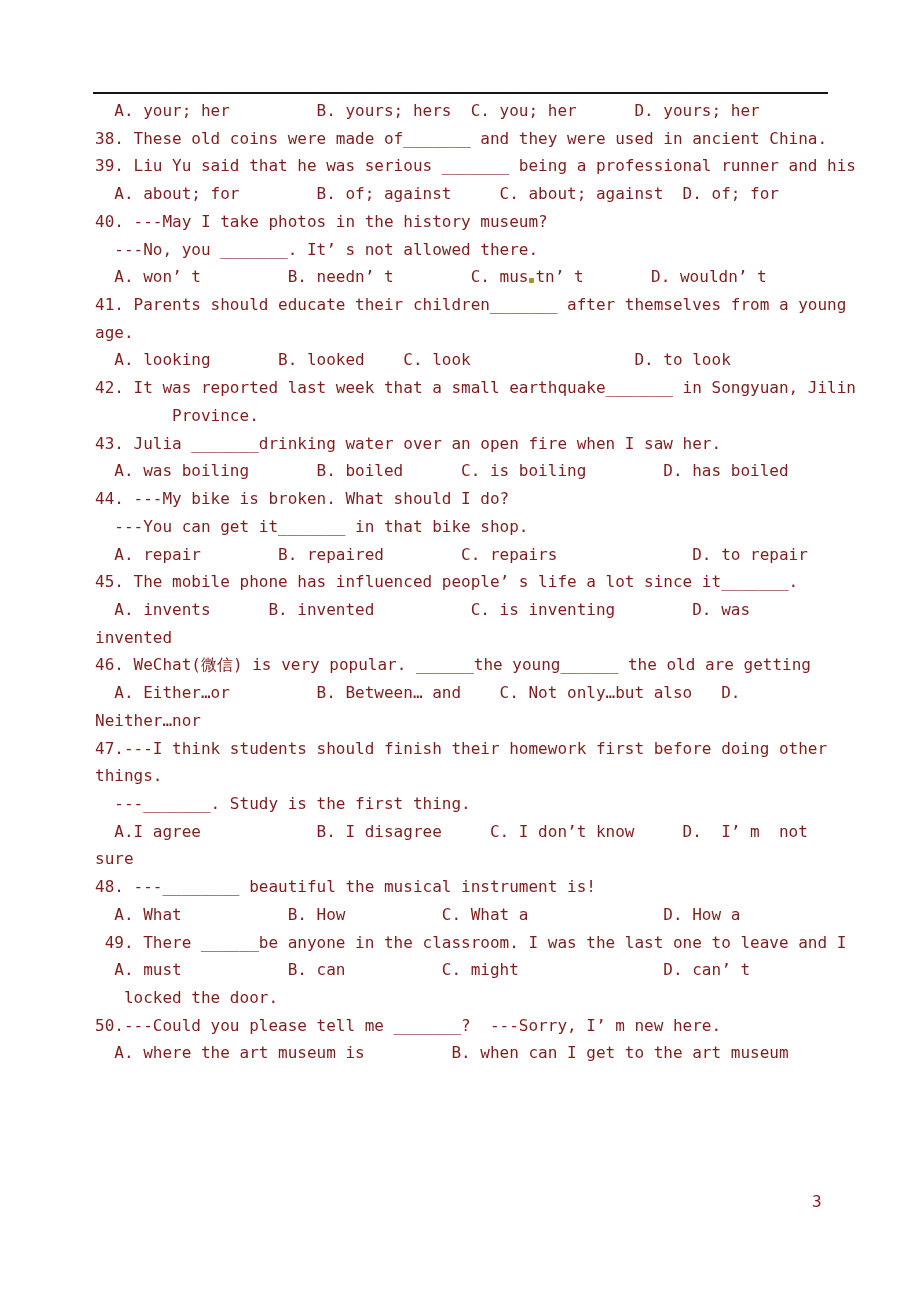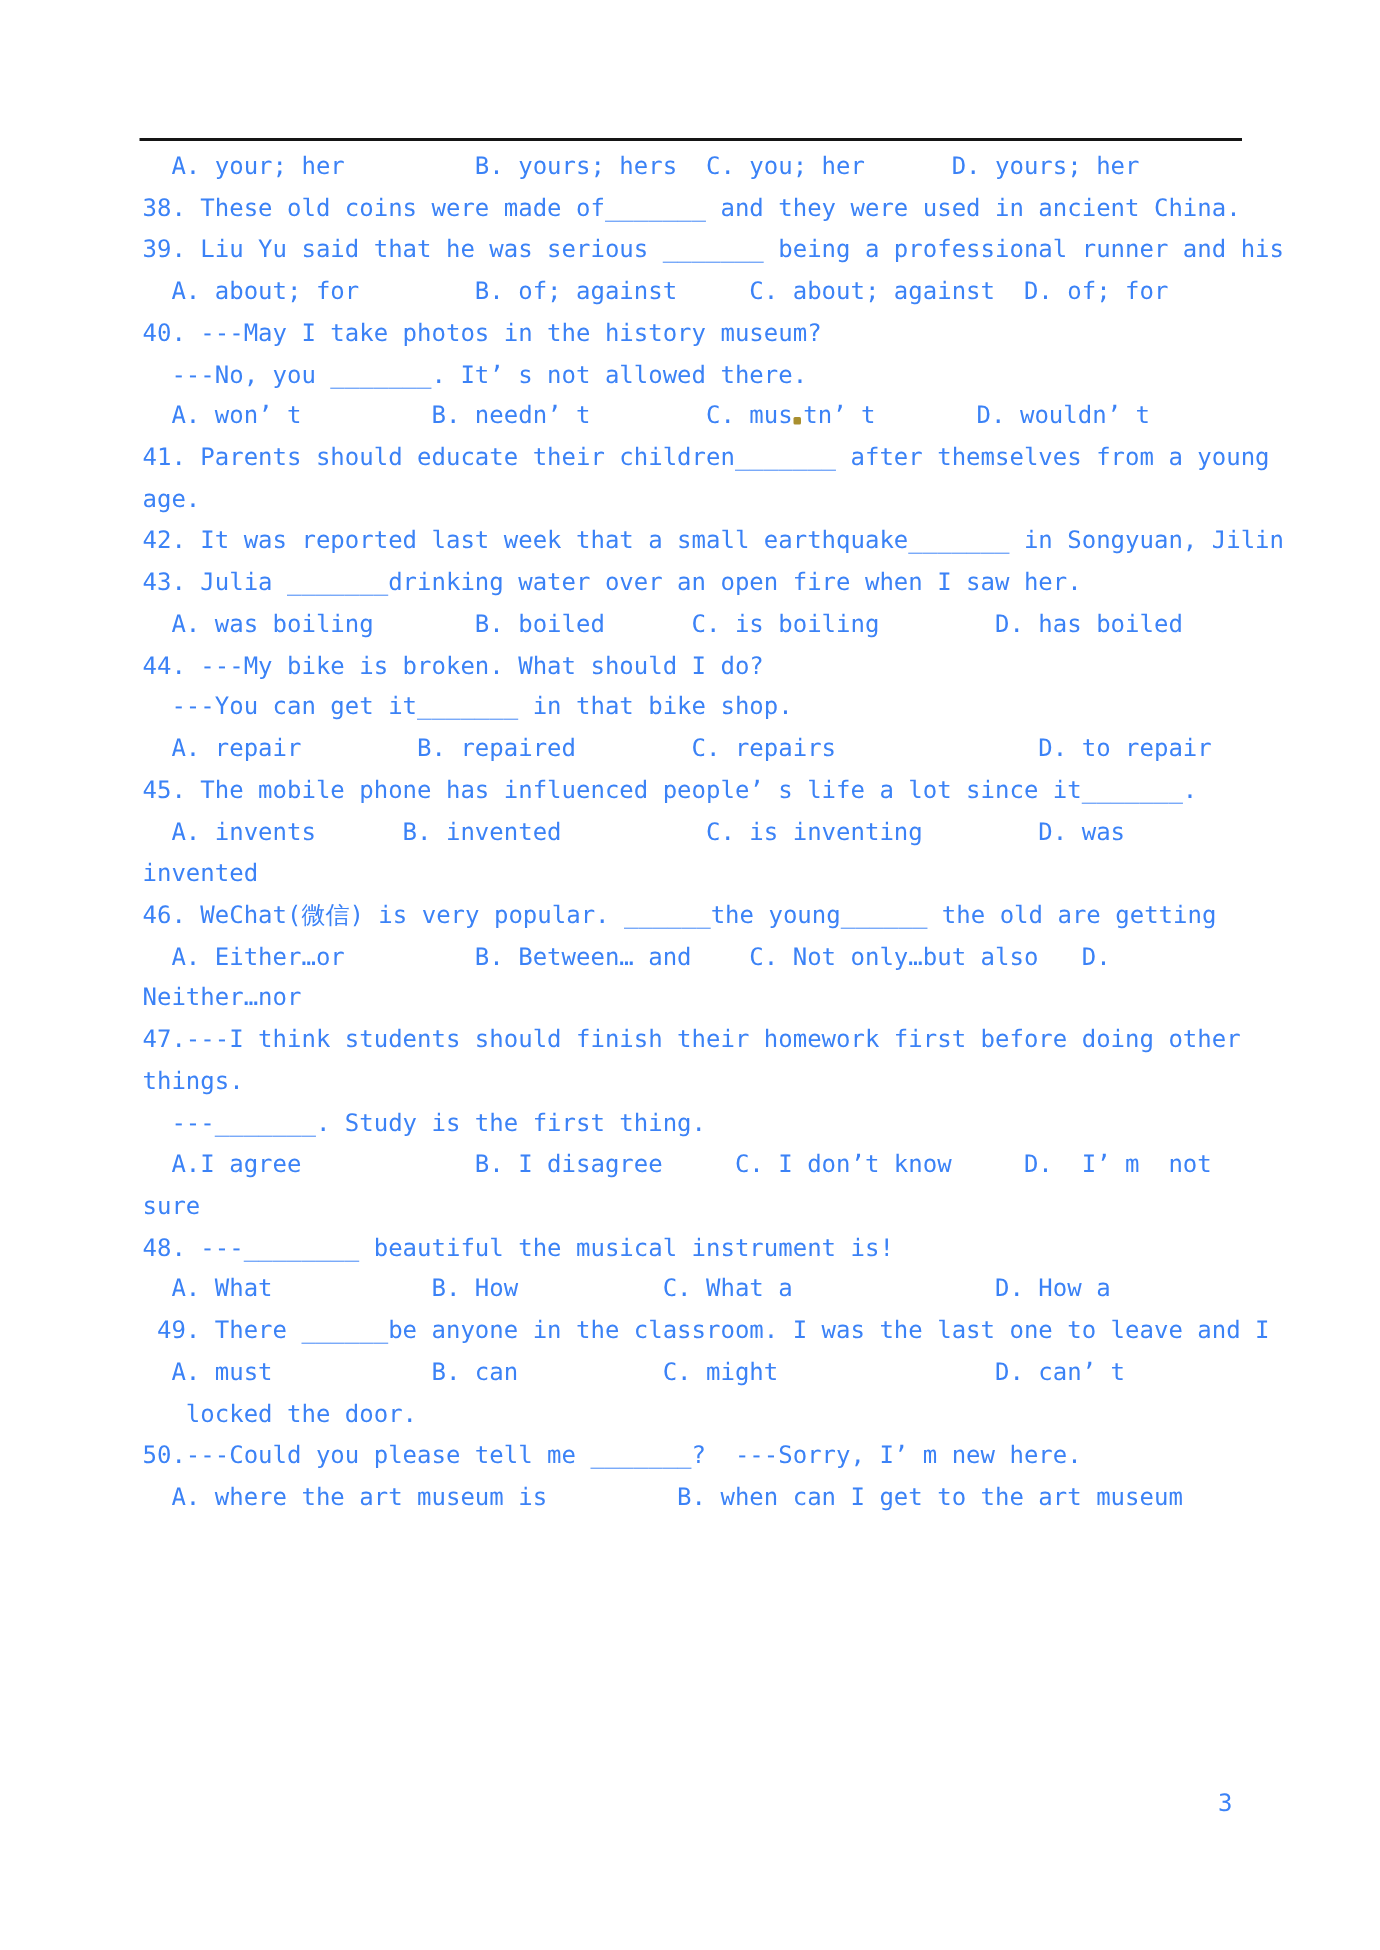--- a/index.html
+++ b/index.html
@@ -44,33 +44,35 @@
   .page-number {
     position: absolute;
     left: 812px;
     top: 1192px;
     font-size: 16px;
   }
 </style>
 </head>
 <body>
 
-<div class="page" style="background: rgb(255, 255, 255); color: #3b82f6;">
+<div class="page" style="background: rgb(255, 255, 255); color: #7f1d1d;">
   <div class="rule"></div>
   <div class="doc" id="doc">
       <div class="line">  A. your; her         B. yours; hers  C. you; her      D. yours; her</div>
       <div class="line">38. These old coins were made of_______ and they were used in ancient China.</div>
       <div class="line">39. Liu Yu said that he was serious _______ being a professional runner and his</div>
       <div class="line">  A. about; for        B. of; against     C. about; against  D. of; for</div>
       <div class="line">40. ---May I take photos in the history museum?</div>
       <div class="line">  ---No, you _______. It’ s not allowed there.</div>
       <div class="line">  A. won’ t         B. needn’ t        C. mus<span class="dot" style="background: rgb(169, 143, 47);"></span>tn’ t       D. wouldn’ t</div>
       <div class="line">41. Parents should educate their children_______ after themselves from a young</div>
       <div class="line">age.</div>
+      <div class="line">  A. looking       B. looked    C. look                 D. to look</div>
       <div class="line">42. It was reported last week that a small earthquake_______ in Songyuan, Jilin</div>
+      <div class="line">        Province.</div>
       <div class="line">43. Julia _______drinking water over an open fire when I saw her.</div>
       <div class="line">  A. was boiling       B. boiled      C. is boiling        D. has boiled</div>
       <div class="line">44. ---My bike is broken. What should I do?</div>
       <div class="line">  ---You can get it_______ in that bike shop.</div>
       <div class="line">  A. repair        B. repaired        C. repairs              D. to repair</div>
       <div class="line">45. The mobile phone has influenced people’ s life a lot since it_______.</div>
       <div class="line">  A. invents      B. invented          C. is inventing        D. was</div>
       <div class="line">invented</div>
       <div class="line">46. WeChat(微信) is very popular. ______the young______ the old are getting</div>
       <div class="line">  A. Either…or         B. Between… and    C. Not only…but also   D.</div>

